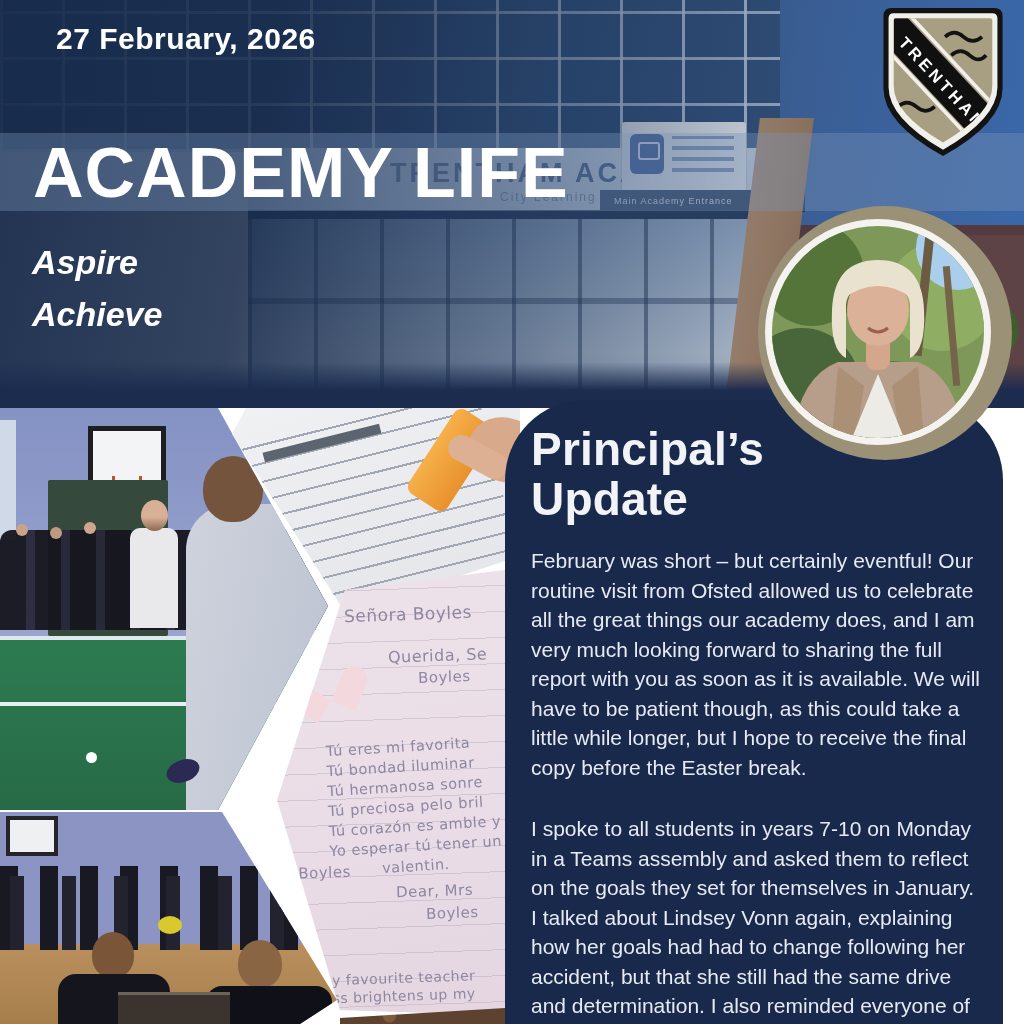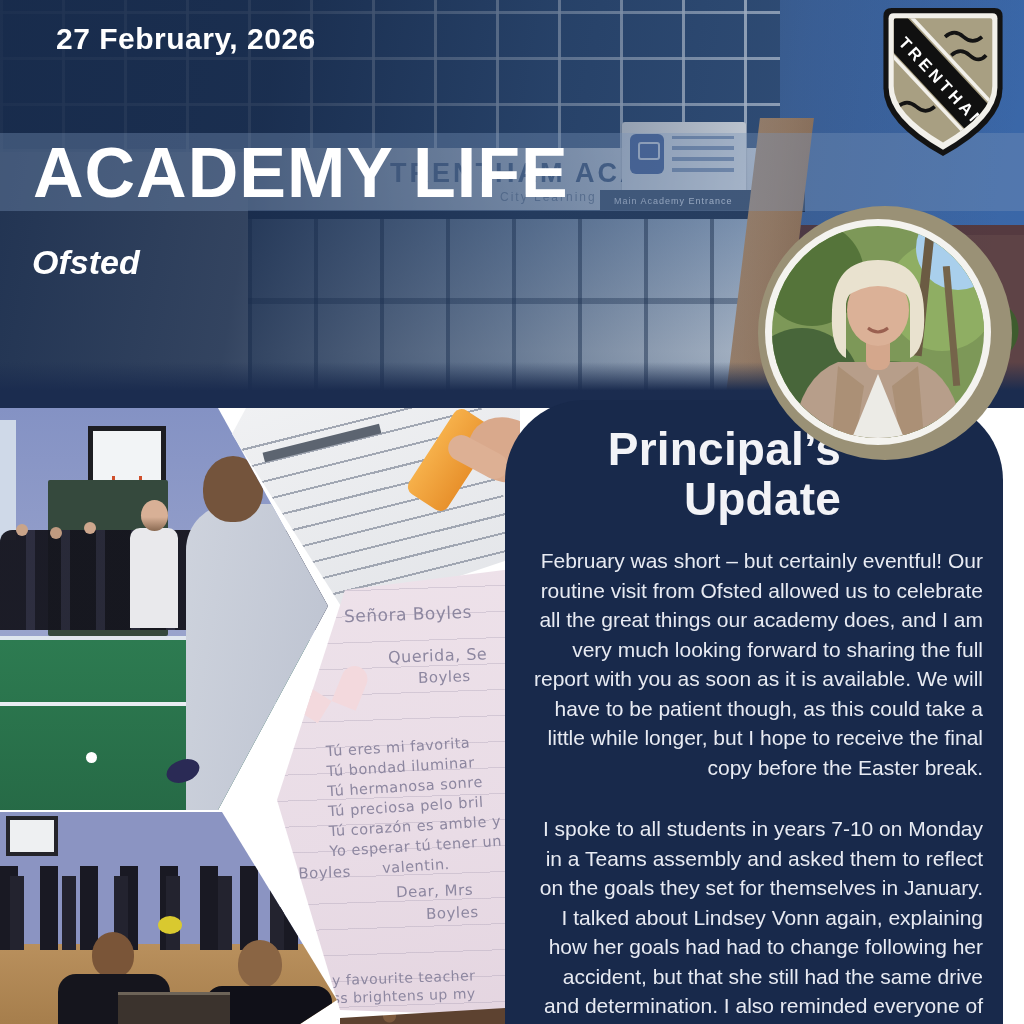--- a/index.html
+++ b/index.html
@@ -64,21 +64,21 @@
   #crest{left:880px;top:6px;width:126px;height:152px;}
 
   
   #circle-group{z-index:4;left:756px;top:204px;width:256px;height:256px;}
   .tan-circle{left:2px;top:2px;width:254px;height:254px;border-radius:50%;background:#9a9176;}
   .white-circle{left:9px;top:15px;width:226px;height:226px;border-radius:50%;background:#f4f3ef;}
   .photo-circle{left:16px;top:22px;width:212px;height:212px;border-radius:50%;overflow:hidden;}
 
   
   #panel{left:505px;top:400px;width:498px;height:624px;background:#18294b;
-    border-radius:80px 80px 0 0;z-index:3;box-sizing:border-box;padding:24px 24px 0 26px;text-align:right;}
+    border-radius:80px 80px 0 0;z-index:3;box-sizing:border-box;padding:24px 24px 0 26px;}
   #panel h1{margin:0 0 22px 0;font-size:46px;line-height:50px;font-weight:bold;color:#f2f3f7;
     width:310px;letter-spacing:.2px;}
   #panel p{margin:0 0 32px 0;width:452px;font-size:21px;line-height:29.5px;color:#e7eaf2;}
 
   
   #collage{left:0;top:408px;width:520px;height:616px;z-index:2;}
   .tile{position:absolute;overflow:hidden;}
 
   
   #tile-sports{left:0;top:0;width:330px;height:402px;
@@ -183,21 +183,22 @@
   <div class="abs brick"></div>
   <div class="abs foliage-r"></div>
   <div class="abs tower"></div>
   <div class="abs overlay"></div>
   <div class="abs title-band"></div>
   <div class="abs header-bottom"></div>
 
   <div id="date" class="abs">27 February, 2026</div>
   <div id="main-title" class="abs">ACADEMY LIFE</div>
   <div id="tagline" class="abs">
-    <div>Ofsted</div>
+    <div>Aspire</div>
+    <div>Achieve</div>
   </div>
 
   <svg id="crest" class="abs" viewBox="0 0 120 148">
     <defs>
       <clipPath id="shield-clip">
         <path d="M14 12 H106 Q108 12 108 14 V78 Q108 105 60 133 Q12 105 12 78 V14 Q12 12 14 12 Z"></path>
       </clipPath>
     </defs>
     <path d="M10 2 H110 Q118 2 118 10 V80 Q118 114 60 146 Q2 114 2 80 V10 Q2 2 10 2 Z" fill="#131313"></path>
     <path d="M12 7 H108 Q113 7 113 12 V79 Q113 109 60 140 Q7 109 7 79 V12 Q7 7 12 7 Z" fill="#f2f0ea"></path>

